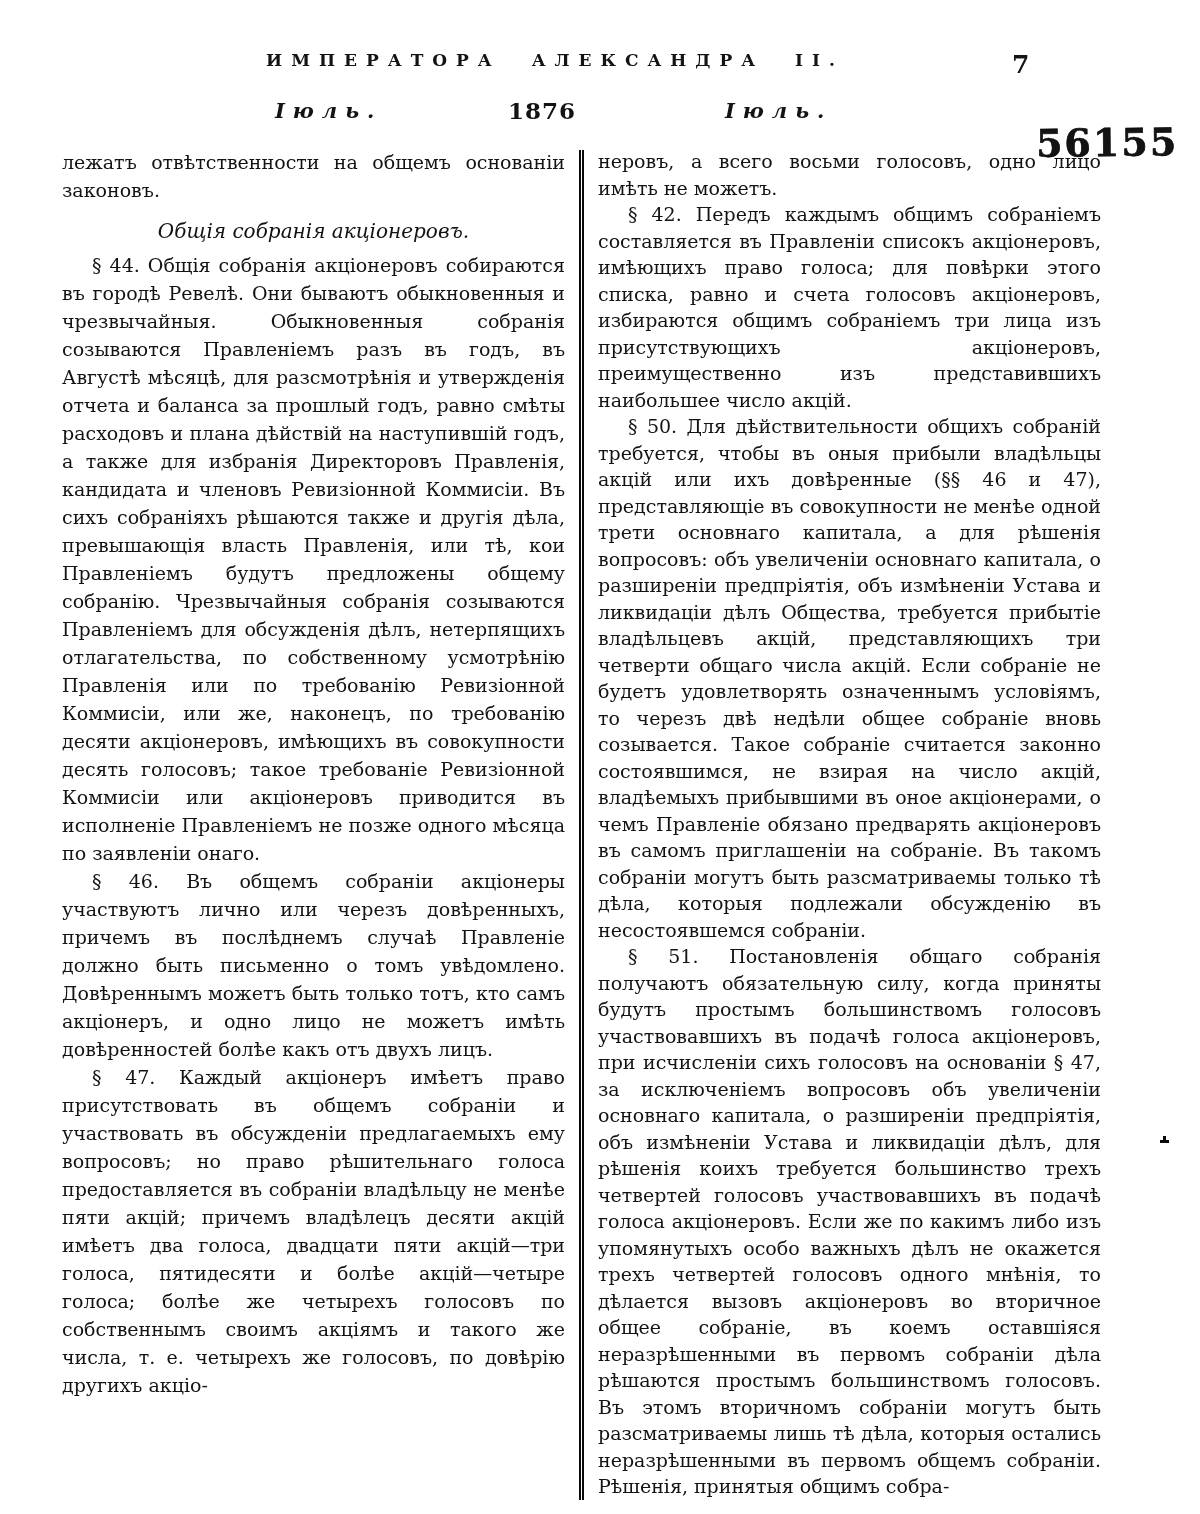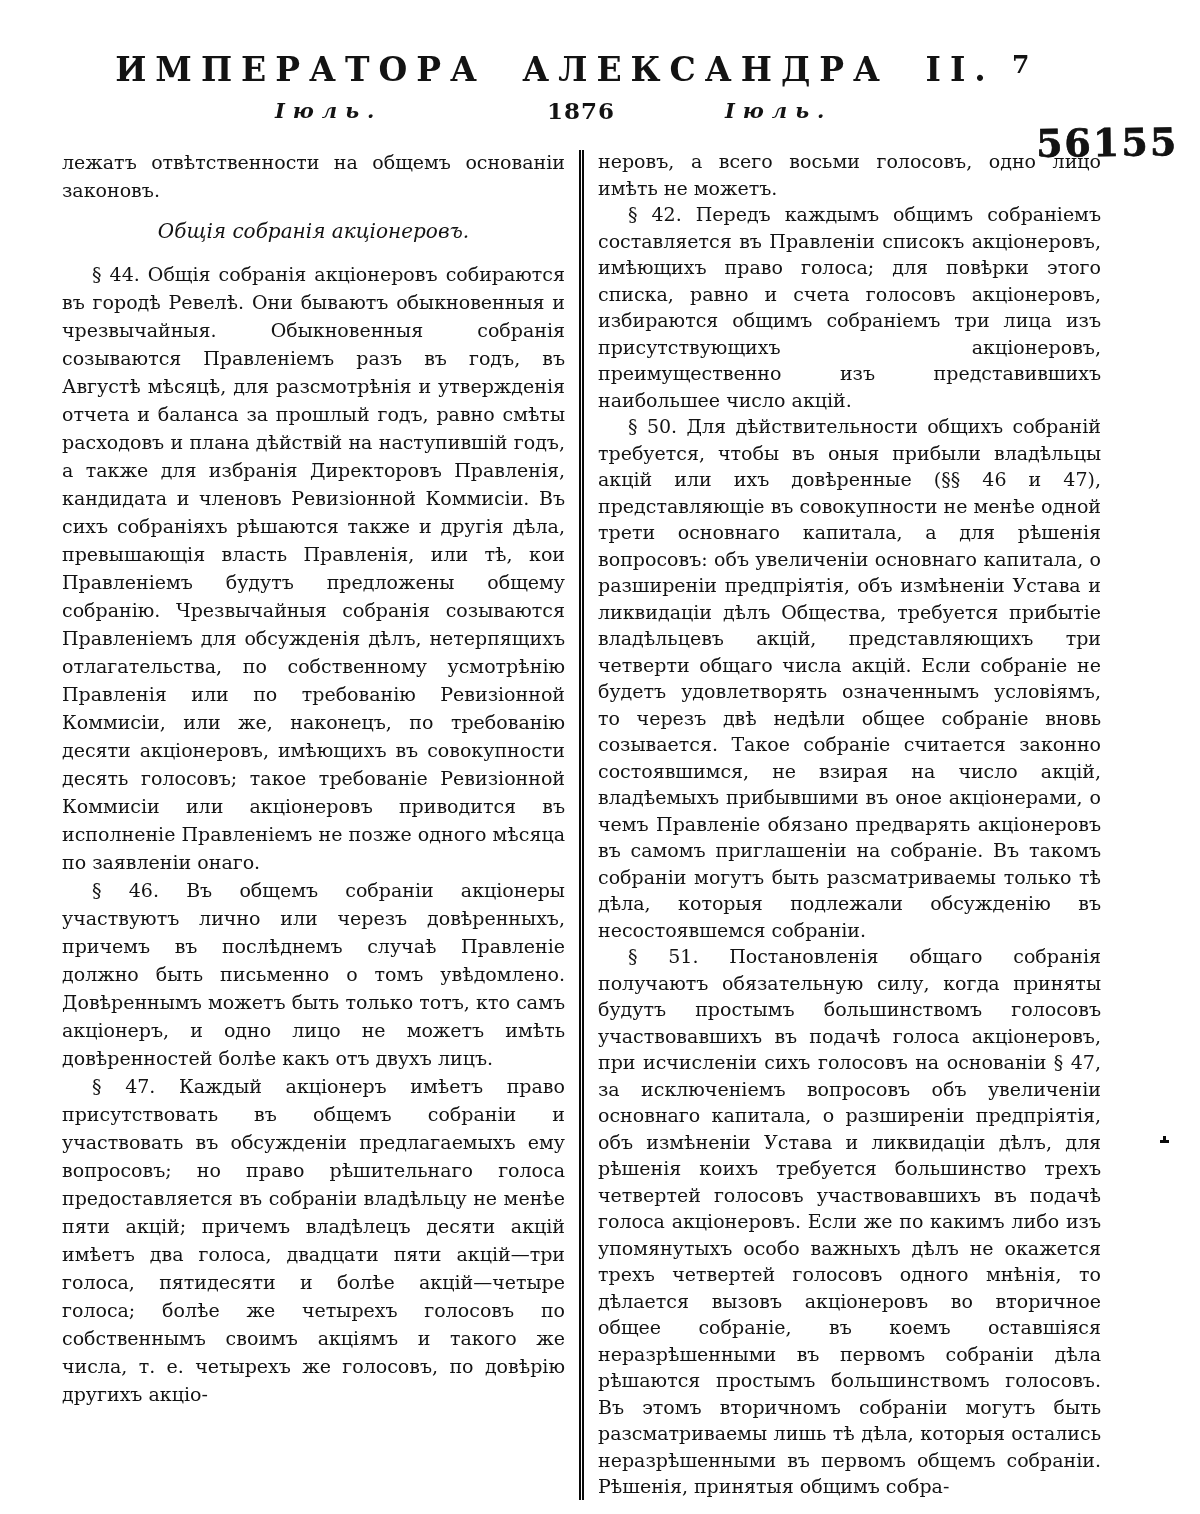--- a/index.html
+++ b/index.html
@@ -13,21 +13,21 @@
     color: #131313;
     font-family: "DejaVu Serif", serif;
     overflow: hidden;
   }
   
   .title {
     position: absolute;
     top: 50px; left: 0;
     width: 1110px;
     text-align: center;
-    font-size: 33px;
+    font-size: 17px;
     font-weight: bold;
     letter-spacing: 9px;
     word-spacing: 16px;
     white-space: nowrap;
   }
   .pagenum {
     position: absolute;
     top: 50px; left: 1012px;
     font-size: 25px;
     font-weight: bold;
@@ -43,21 +43,20 @@
     margin-left: 7px;
   }
   .month-l { left: 268px; }
   .month-r { left: 718px; }
   .year {
     position: absolute;
     top: 97px; left: 508px;
     font-size: 23px;
     font-weight: bold;
     letter-spacing: 1px;
-    margin-left: 39px;
   }
   .stamp {
     position: absolute;
     top: 120px; left: 1036px;
     font-size: 38px;
     font-weight: bold;
     letter-spacing: 2px;
     transform: rotate(-0.6deg);
     -webkit-text-stroke: 0.6px #000;
   }
@@ -80,21 +79,21 @@
     border-left: 5px double #0a0a0a;
     margin: 2px 14px 0 14px;
   }
   .para { margin: 0; text-indent: 30px; }
   .continuation { text-indent: 0; }
   .heading {
     text-indent: 0;
     text-align: center;
     font-style: italic;
     font-size: 20px;
-    margin: 13px 0 15px 0;
+    margin: 13px 0 6px 0;
   }
   
   .speck {
     position: absolute;
     left: 1160px; top: 1140px;
     width: 9px; height: 3px;
     background: #0a0a0a;
   }
   .speck::before {
     content: "";

